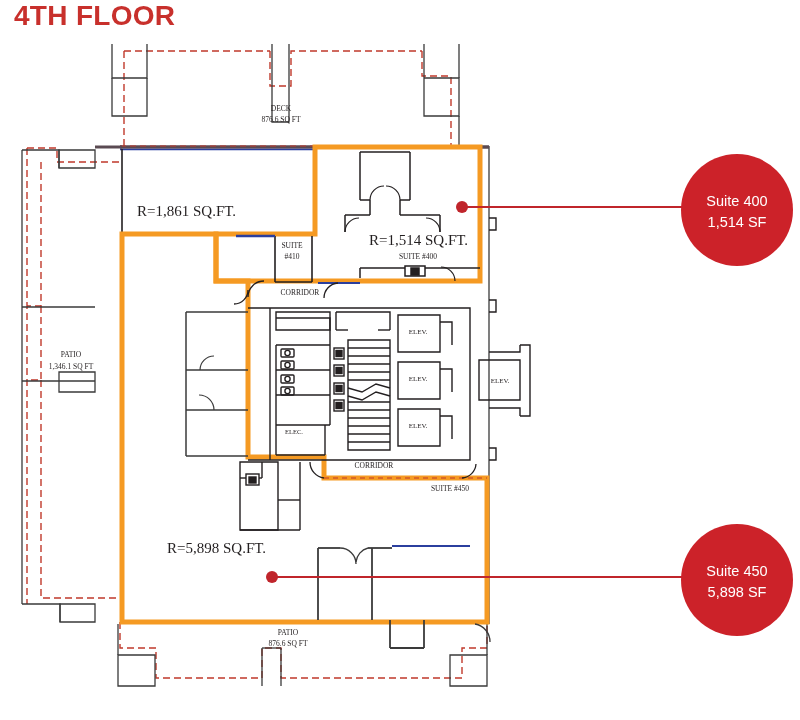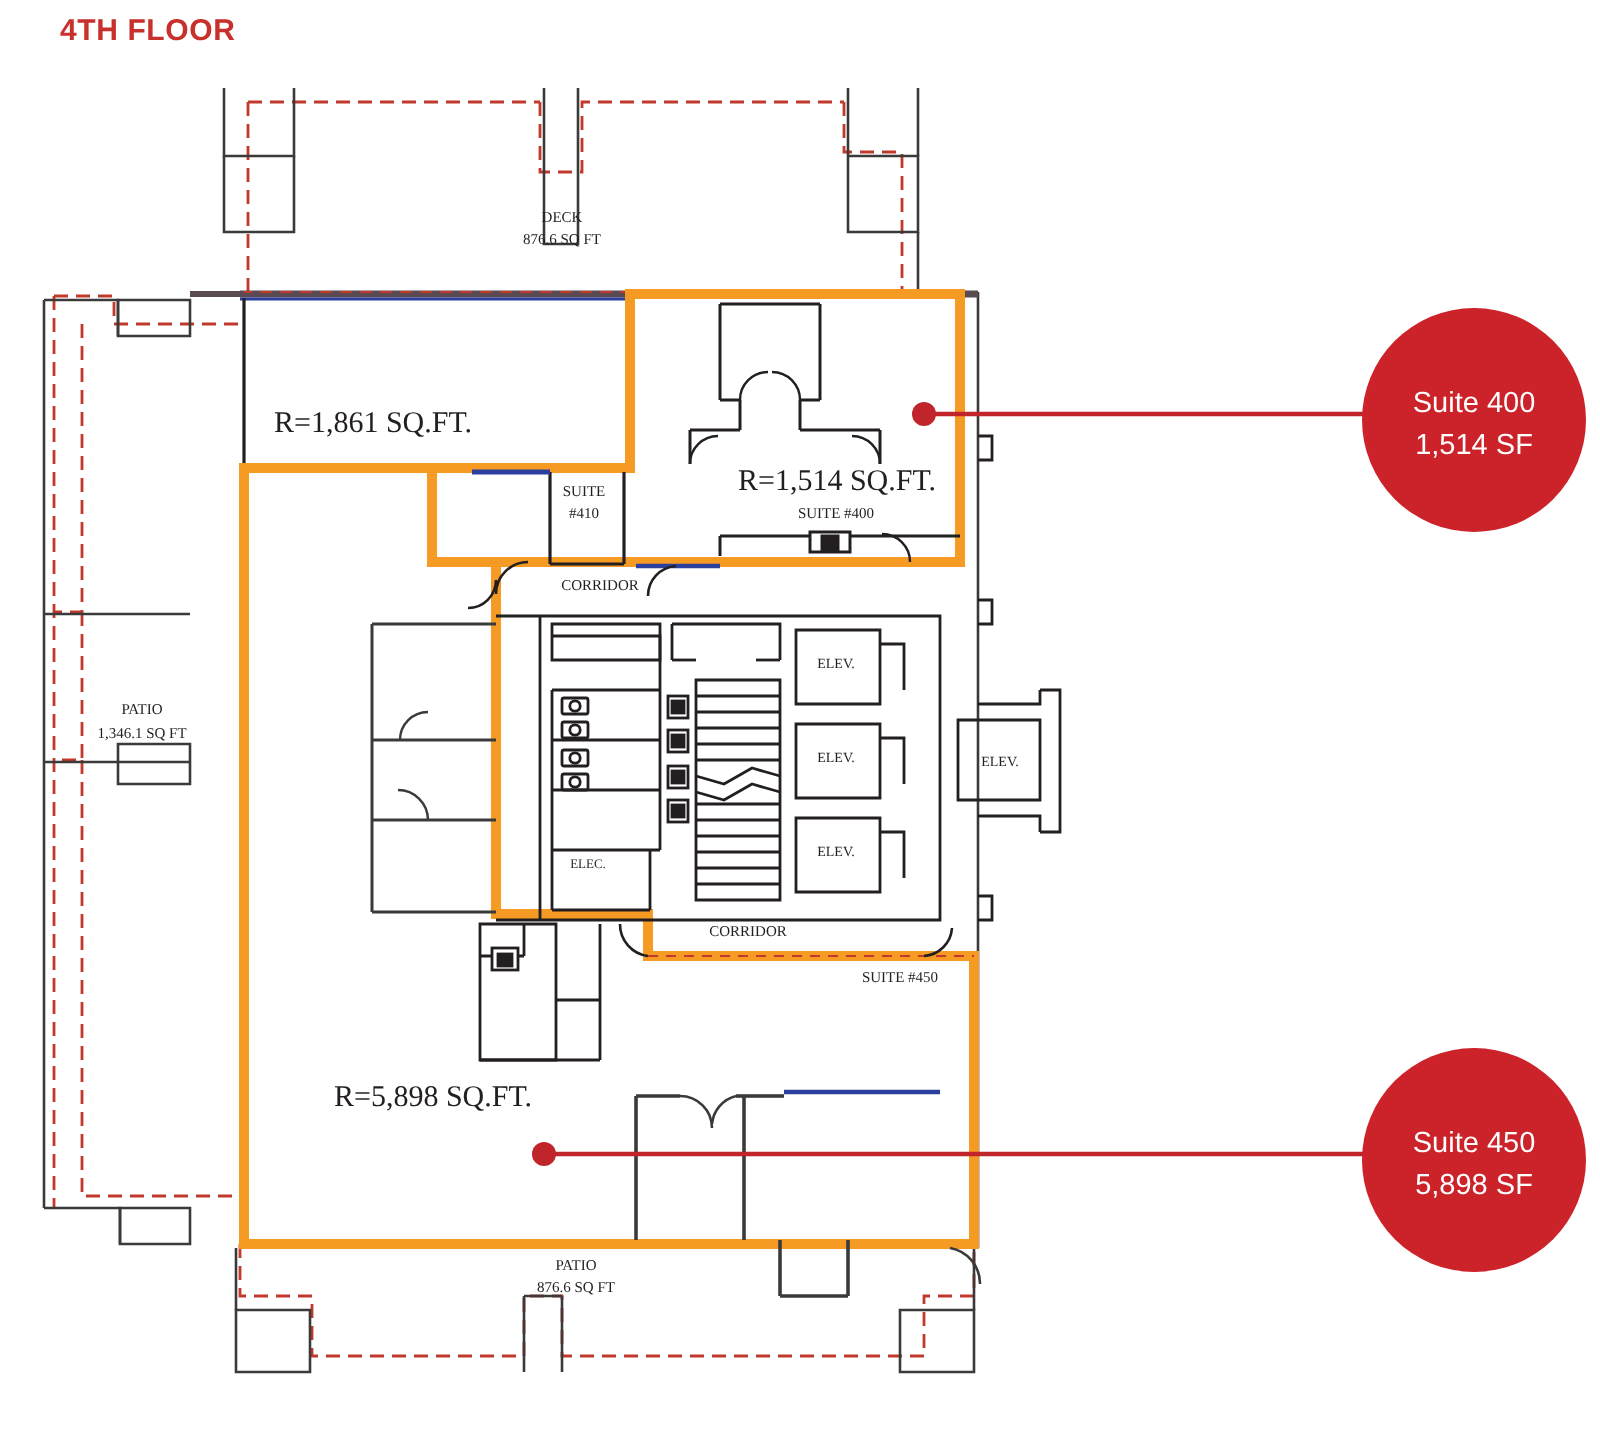--- a/index.html
+++ b/index.html
@@ -15,25 +15,25 @@
     overflow: hidden;
     position: relative;
   }
   #floorplan-root {
     position: relative;
     width: 800px;
     height: 720px;
   }
   #plan-title {
     position: absolute;
-    left: 30px;
+    left: 14px;
     top: 1px;
     font-family: "Liberation Sans", sans-serif;
     font-weight: bold;
-    font-size: 15px;
+    font-size: 28px;
     letter-spacing: 0.3px;
     color: #c8302c;
     margin: 0;
     line-height: 30px;
     white-space: nowrap;
   }
   #plan-svg {
     position: absolute;
     left: 0;
     top: 0;

